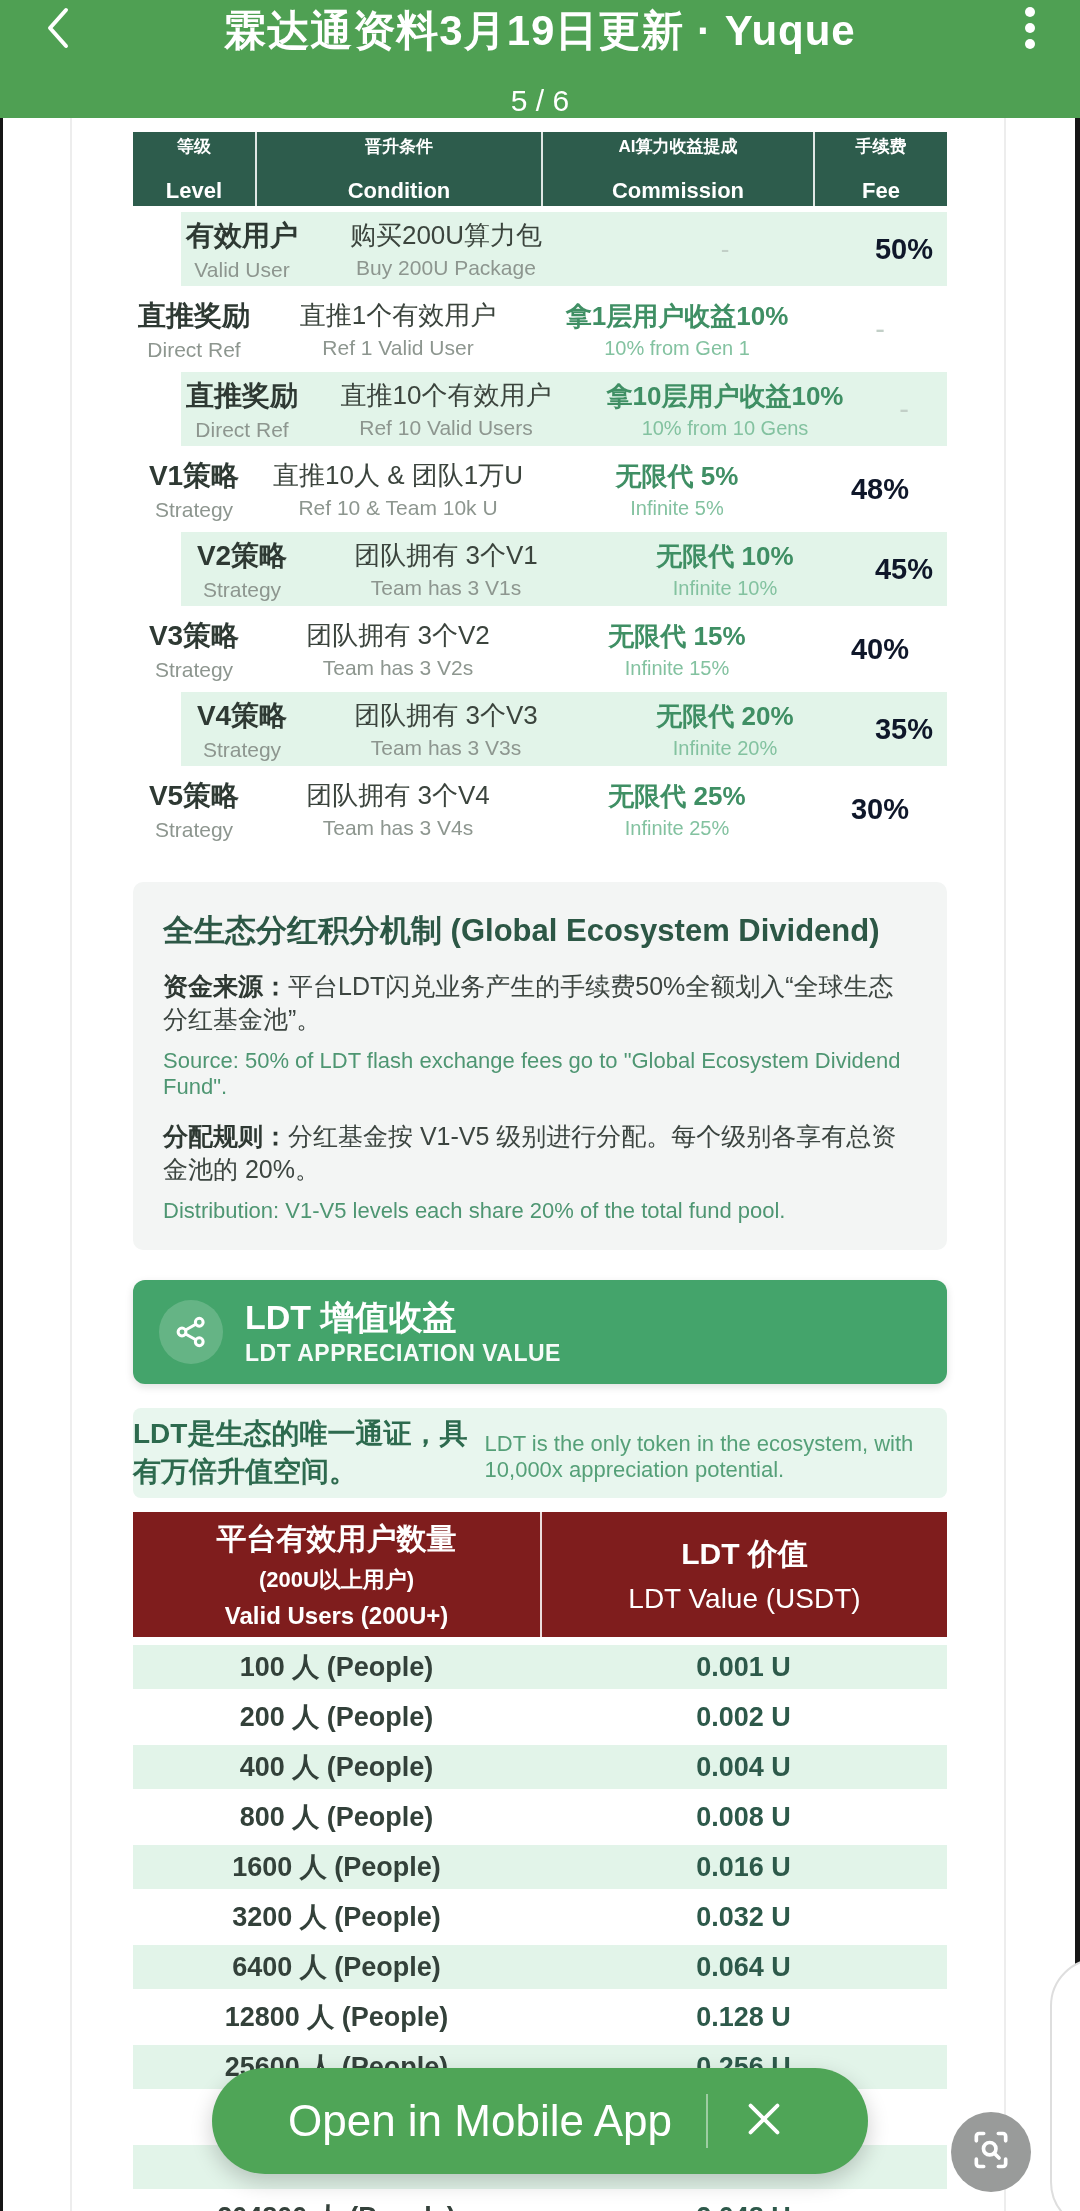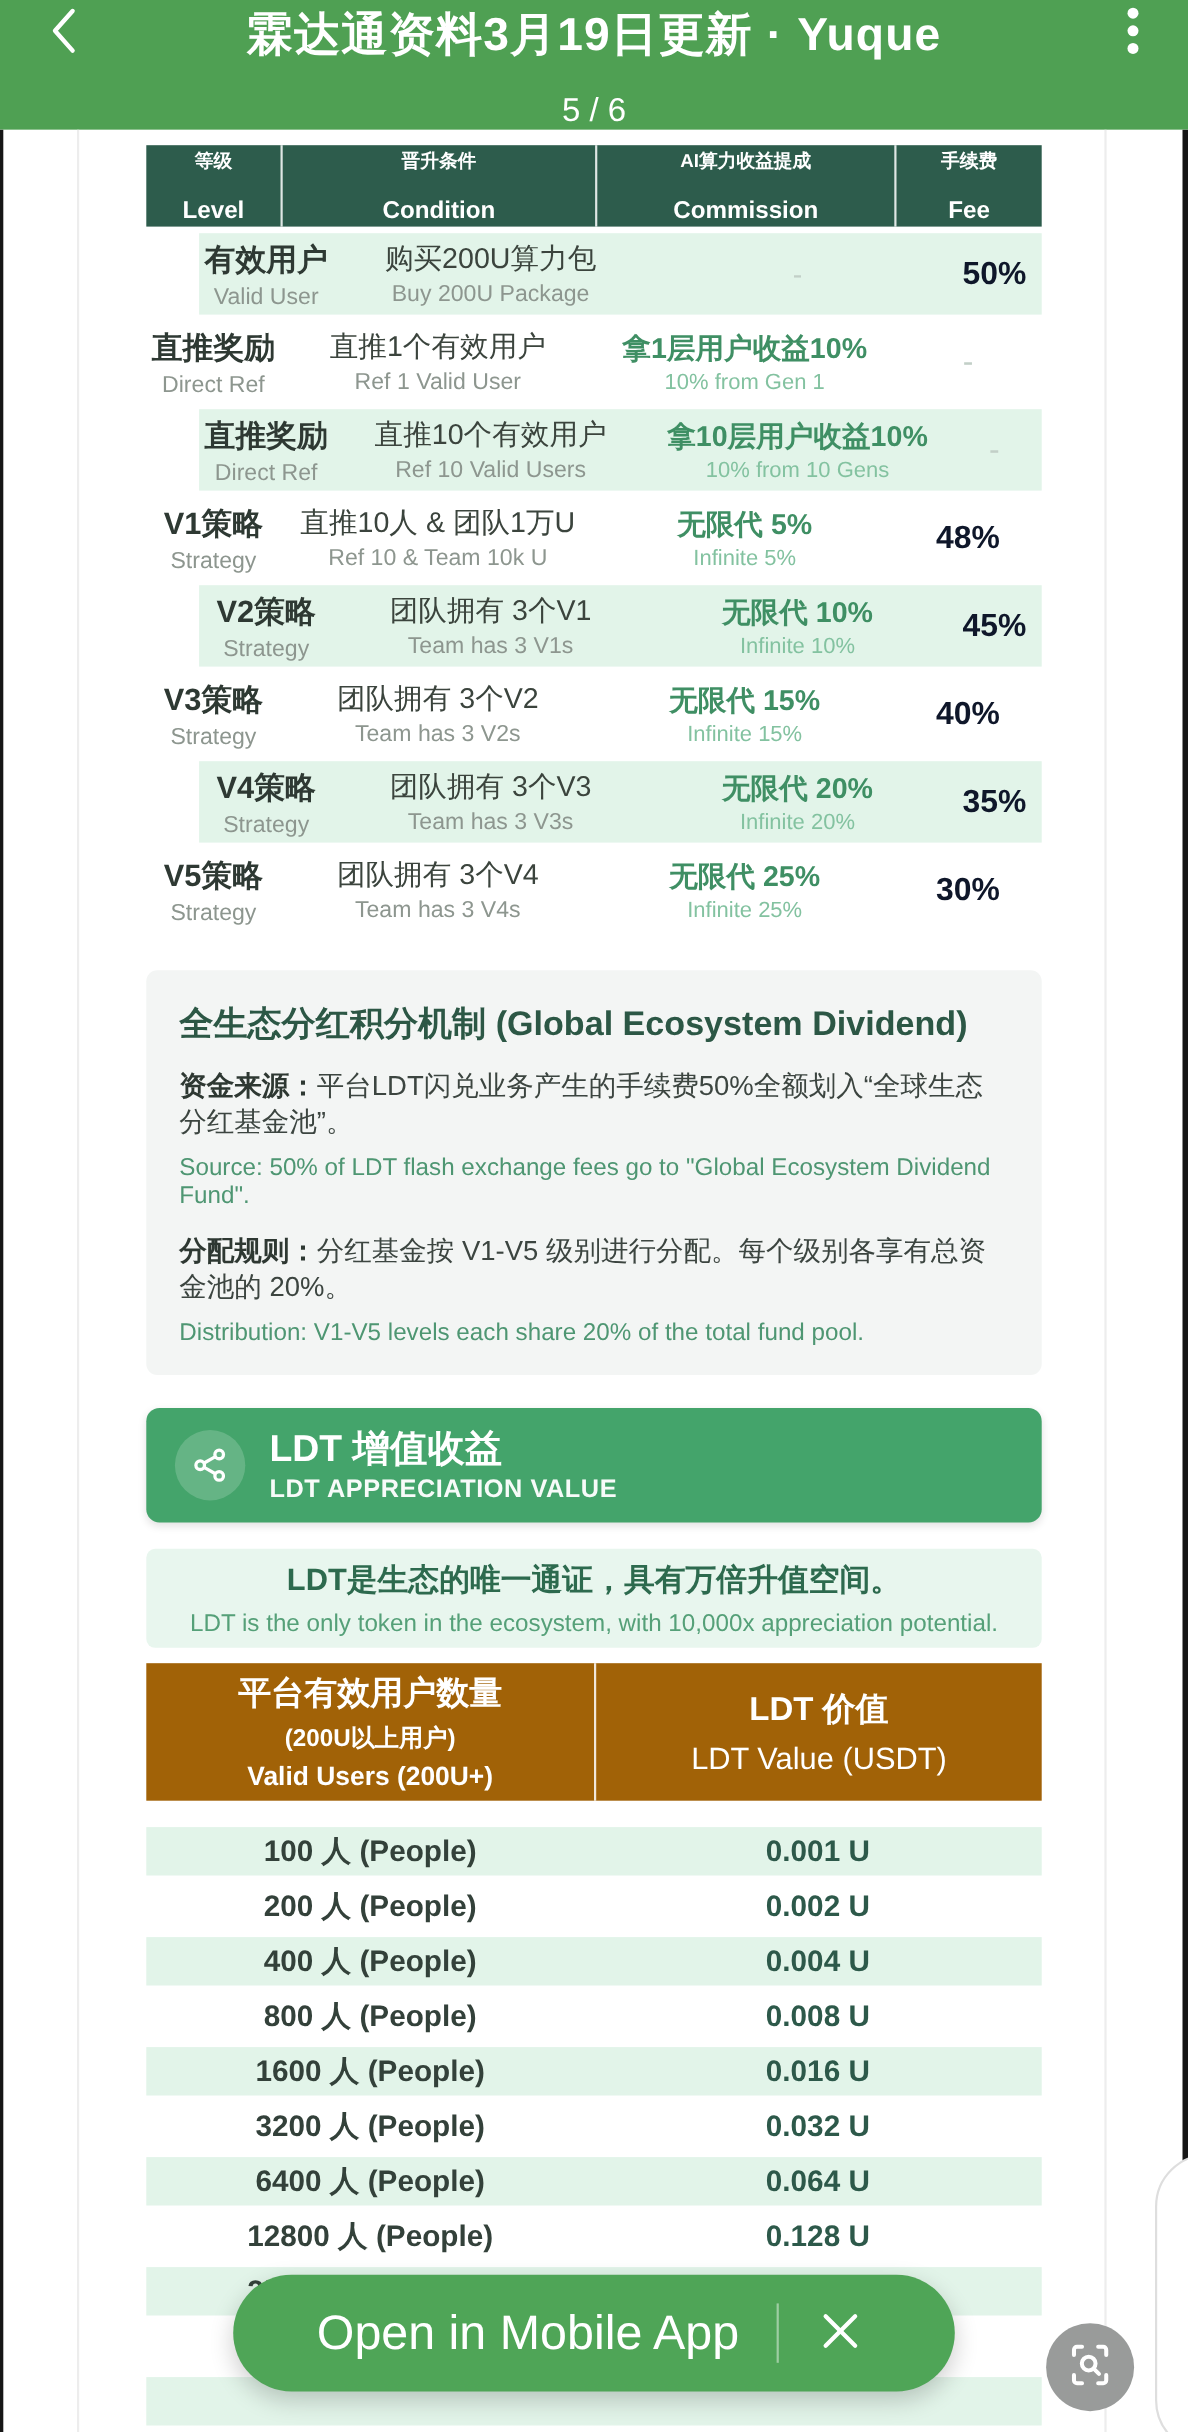--- a/index.html
+++ b/index.html
@@ -51,26 +51,26 @@
   .dv-en.last { margin-bottom:0; }
 
   
   .banner { margin-top:30px; height:104px; background:#44A46B; border-radius:12px; display:flex; align-items:center; padding-left:26px; box-shadow:0 3px 8px rgba(0,0,0,0.12); }
   .share-circle { width:64px; height:64px; border-radius:50%; background:rgba(255,255,255,0.18); display:flex; align-items:center; justify-content:center; flex:0 0 64px; }
   .banner-text { margin-left:22px; color:#fff; }
   .bn-zh { font-size:34px; font-weight:700; line-height:38px; }
   .bn-en { font-size:23px; font-weight:700; margin-top:4px; opacity:0.96; letter-spacing:0.5px; }
 
   
-  .note { margin-top:24px; background:#E8F6EE; border-radius:8px; height:90px; display:flex; flex-direction:column; align-items:center; justify-content:center; }
+  .note { margin-top:24px; background:#E8F6EE; border-radius:8px; height:90px; display:flex; flex-direction:row; align-items:center; justify-content:center; }
   .note-zh { font-size:28px; font-weight:700; color:#2D6A4E; }
   .note-en { font-size:22px; color:#55A078; margin-top:8px; }
 
   
-  .t2-header { margin-top:14px; display:grid; grid-template-columns:407px 1fr; background:#a16207; height:125px; margin-bottom:24px; }
+  .t2-header { margin-top:14px; display:grid; grid-template-columns:407px 1fr; background:#7f1d1d; height:125px; margin-bottom:8px; }
   .t2h-cell { display:flex; flex-direction:column; align-items:center; justify-content:center; color:#fff; }
   .t2h-cell + .t2h-cell { border-left:2px solid rgba(255,255,255,0.85); }
   .t2h-zh { font-size:30px; font-weight:700; }
   .t2h-sub { font-size:22px; font-weight:700; margin-top:5px; }
   .t2h-en { font-size:24px; font-weight:700; margin-top:7px; }
   .t2h-en2 { font-size:28px; font-weight:500; margin-top:8px; }
 
   .t2-row { display:grid; grid-template-columns:407px 1fr; align-items:center; height:44px; margin-bottom:6px; }
   .t2-row.shaded { background:#E2F4E9; }
   .t2-users { text-align:center; font-size:27px; font-weight:700; color:#33413a; }

